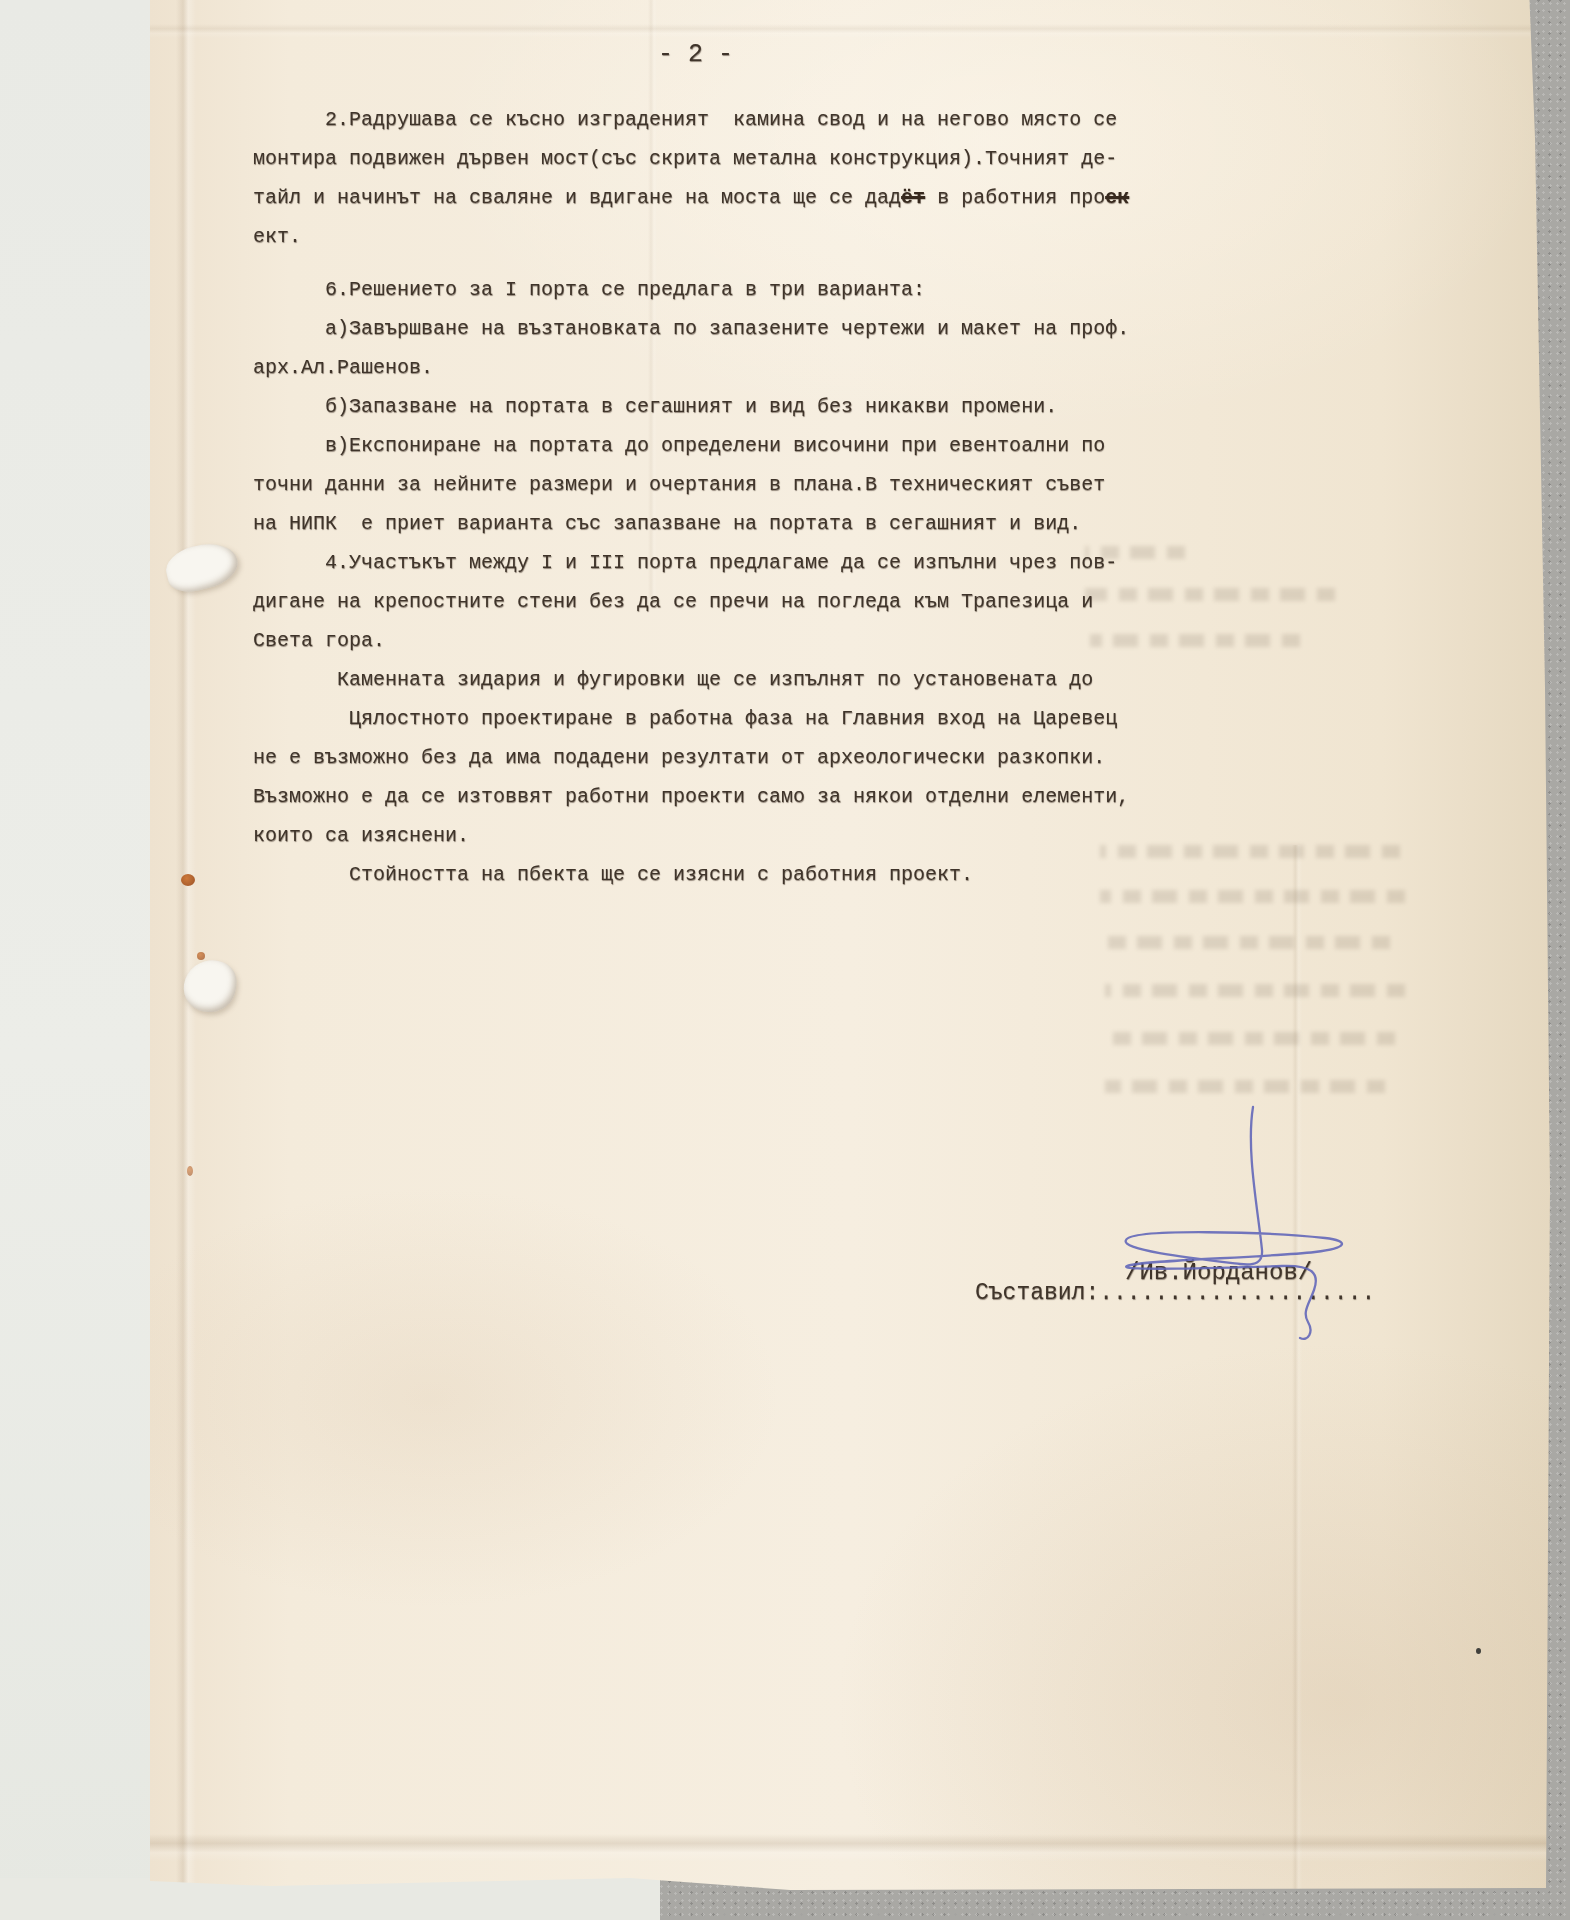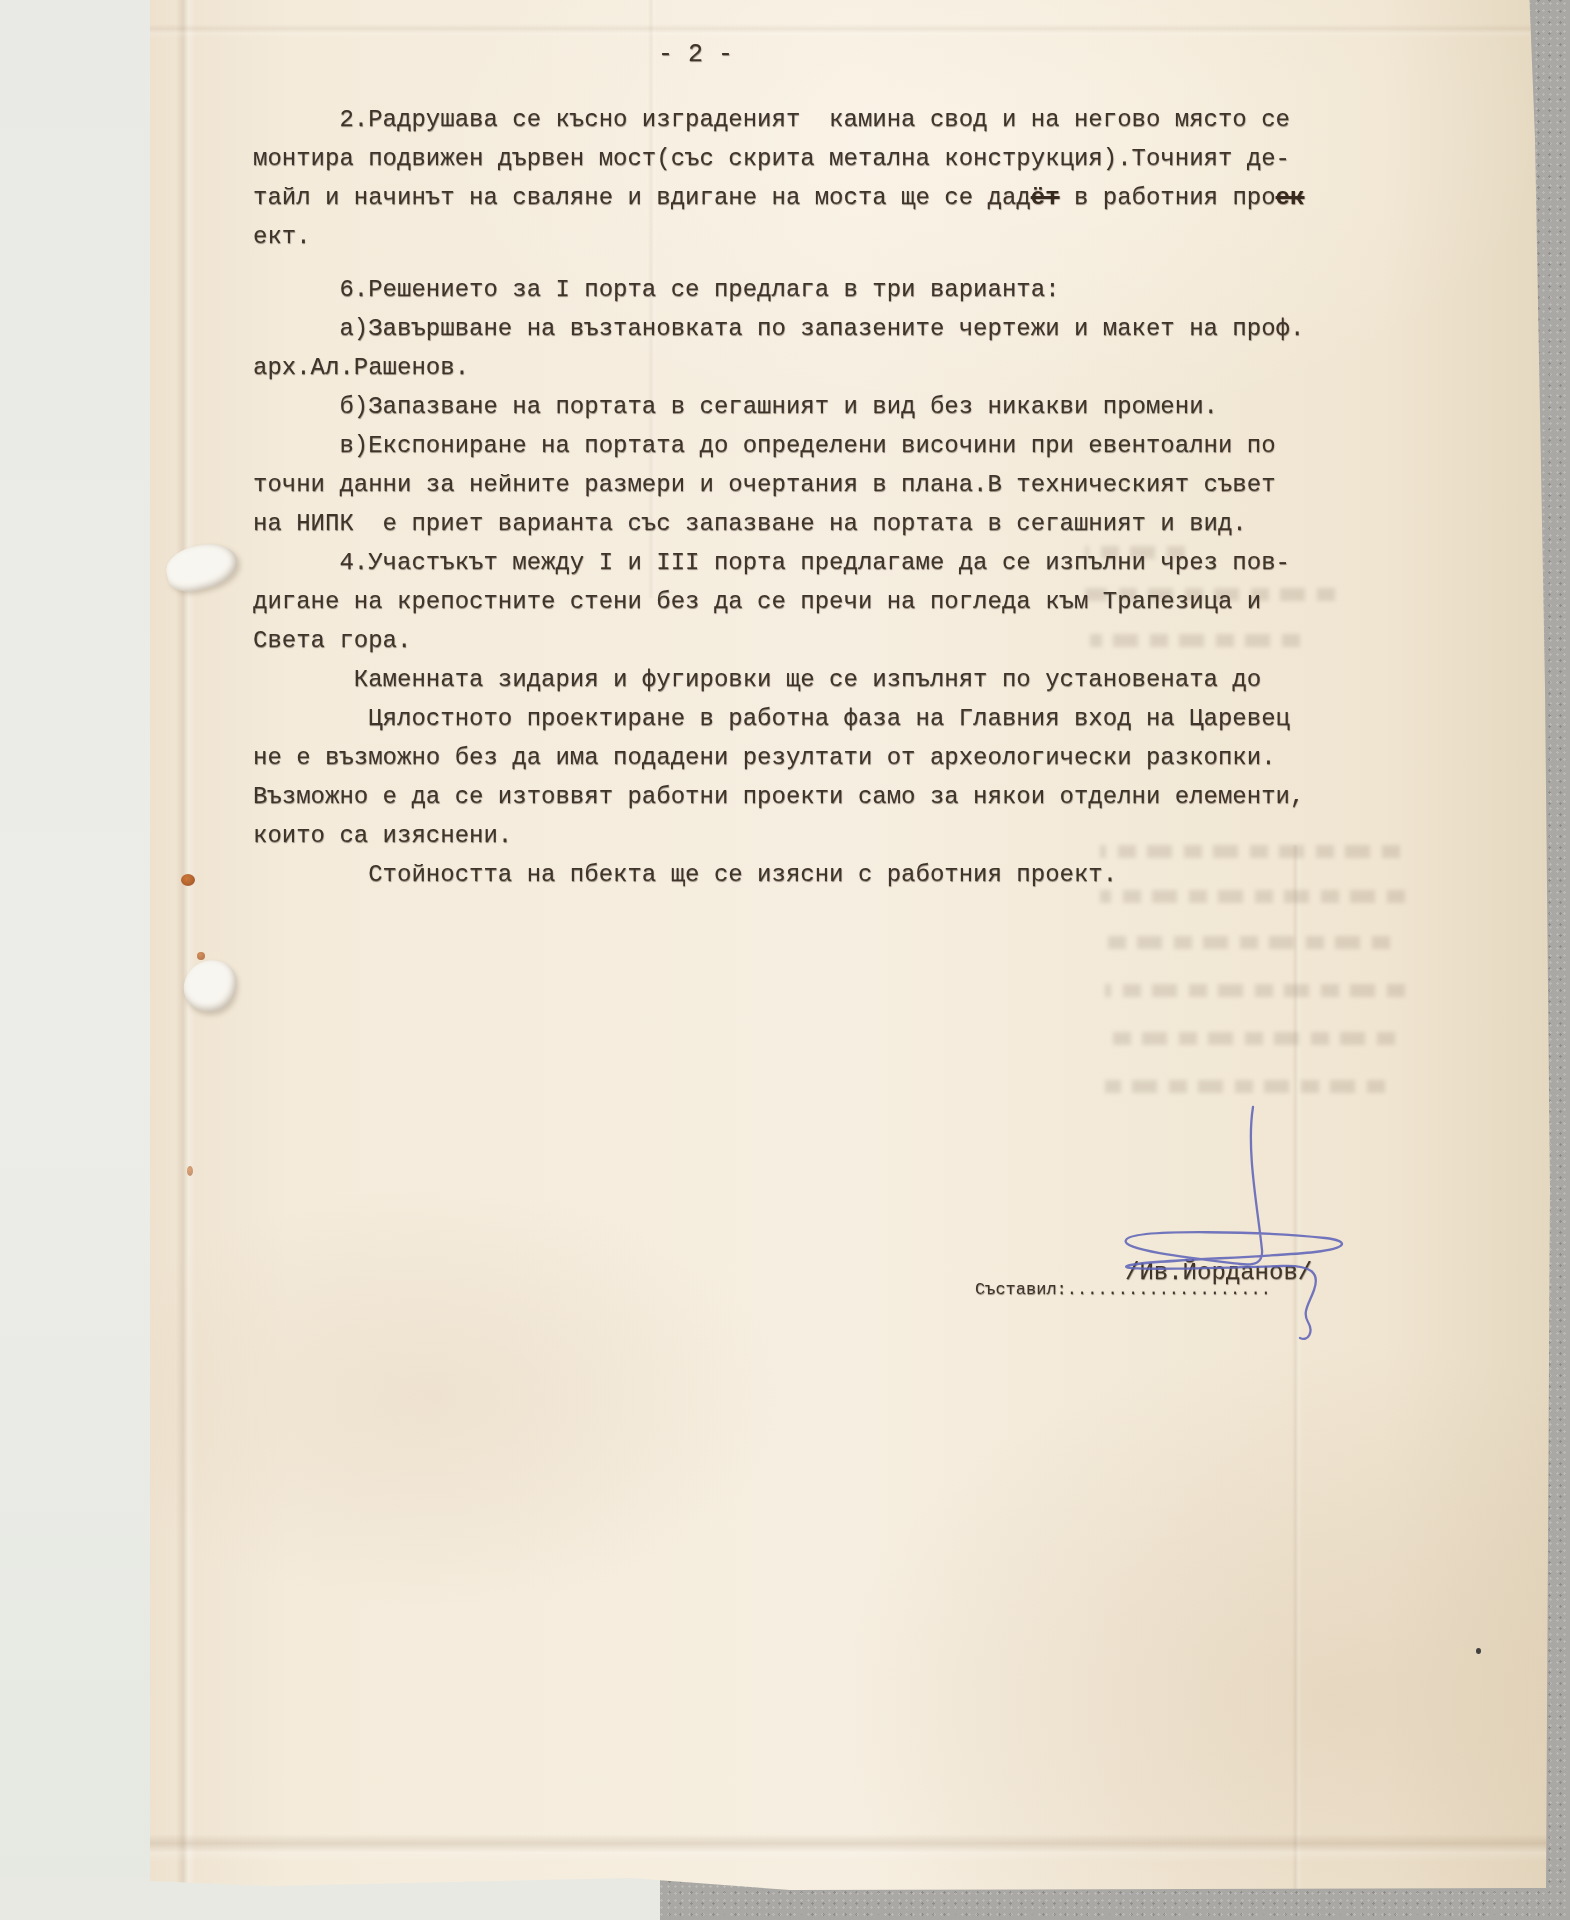--- a/index.html
+++ b/index.html
@@ -52,29 +52,29 @@
     background:linear-gradient(180deg,rgba(130,105,75,0),rgba(130,105,75,.16),rgba(255,255,255,.18),rgba(130,105,75,0));}
 
   .page-number{
     position:absolute;left:508px;top:52px;
     font-size:25px;color:#3f342a;white-space:pre;
     text-shadow:.4px .5px .9px rgba(63,50,38,.55);
   }
   .typed-body{position:absolute;left:103px;top:112px;width:1120px;}
   .tw-line{
     white-space:pre;height:39px;
-    font-size:24px;line-height:39px;color:#3f342a;
+    font-size:20px;line-height:39px;color:#3f342a;
     text-shadow:.4px .5px .9px rgba(63,50,38,.55);
   }
   .tw-line.para-gap{margin-top:14px;}
   .overstruck{text-decoration:line-through;text-decoration-thickness:2.5px;font-weight:bold;color:#37291e;}
 
   .sig-label{
     position:absolute;left:825px;top:1292px;white-space:pre;
-    font-size:17px;color:#3f342a;text-shadow:.4px .5px .9px rgba(63,50,38,.55);
+    font-size:23px;color:#3f342a;text-shadow:.4px .5px .9px rgba(63,50,38,.55);
   }
   .sig-name{
     position:absolute;left:975px;top:1271px;white-space:pre;
     font-size:24px;color:#3f342a;text-shadow:.4px .5px .9px rgba(63,50,38,.55);
   }
   .sig-ink{position:absolute;left:870px;top:1102px;width:430px;height:270px;}
 
   
   .ghost{
     position:absolute;height:13px;opacity:.16;filter:blur(2px);

